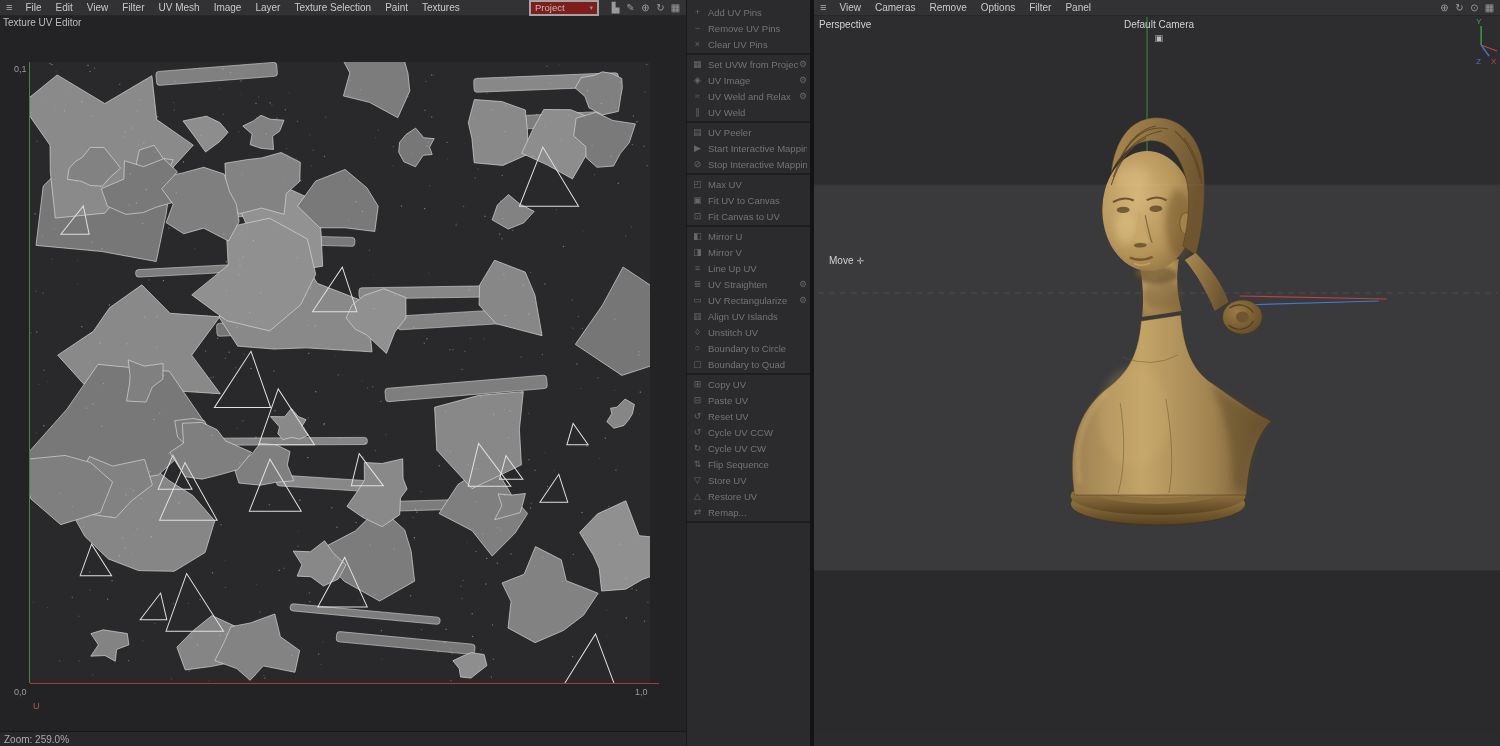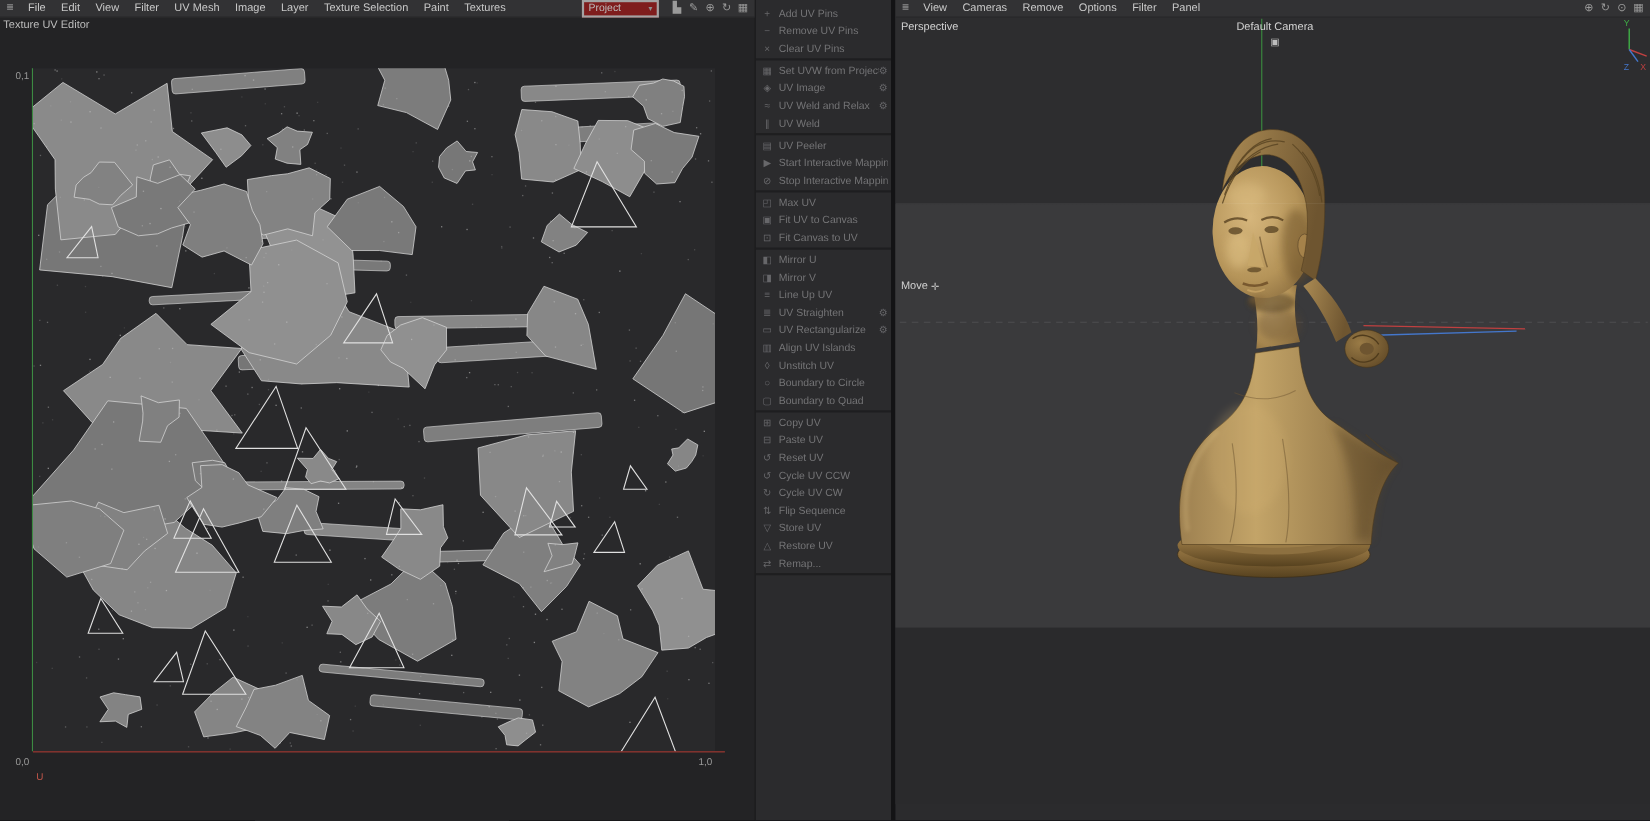--- a/index.html
+++ b/index.html
@@ -35,21 +35,21 @@
   .cmd-label{flex:1;overflow:hidden;text-overflow:clip;}
   .cmd-gear{color:#67676a;font-size:9px;flex:0 0 auto;}
   
   .right-pane{position:absolute;left:810px;top:0;width:690px;height:746px;background:#2b2b2d;border-left:4px solid #131315;box-sizing:border-box;}
   .viewport{position:absolute;left:0;top:15px;right:0;bottom:15px;overflow:hidden;
     background:linear-gradient(to bottom,#2d2d2f 0px,#2d2d2f 170px,#3a3a3c 171px,#3a3a3c 555px,#2a2a2c 556px,#2a2a2c 100%);}
   .scene-svg{position:absolute;left:0;top:0;width:100%;height:100%;}
   .vp-label{position:absolute;font-size:10px;color:#d2d2d2;z-index:3;display:flex;align-items:center;gap:3px;}
   .lbl-persp{left:5px;top:4px;}
   .lbl-cam{left:310px;top:4px;flex-direction:column;}
-  .lbl-move{left:5px;top:240px;}
+  .lbl-move{left:15px;top:240px;}
   .cam-ic,.mv-ic{font-size:9px;color:#bdbdbd;}
   .sb-right{display:flex;justify-content:space-between;padding:0 32px 0 5px;}
 </style>
 </head>
 <body>
 
 <div class="app">
 
   <div class="left-pane">
     <div class="menubar">
@@ -646,20 +646,23 @@
           <rect x="317.9" y="32.5" width="1.2" height="1.2" fill="#c4c4c4" opacity="0.27"></rect>
         </svg>
     </div>
     <div class="axis-v" style="background: rgb(60, 138, 66);"></div>
     <div class="axis-u" style="background: rgb(168, 58, 50);"></div>
     <div class="coord c-tl">0,1</div>
     <div class="coord c-bl">0,0</div>
     <div class="coord c-br">1,0</div>
     <div class="u-label">U</div>
 
+    <div class="statusbar">
+      <span>Zoom: 259.0%</span>
+    </div>
   </div>
 
   <div class="cmd-panel">
     <div>
         <div class="cmd-group">
           <div class="cmd-item">
             <div class="cmd-ic">+</div>
             <div class="cmd-label">Add UV Pins</div>
           </div>
           <div class="cmd-item">

